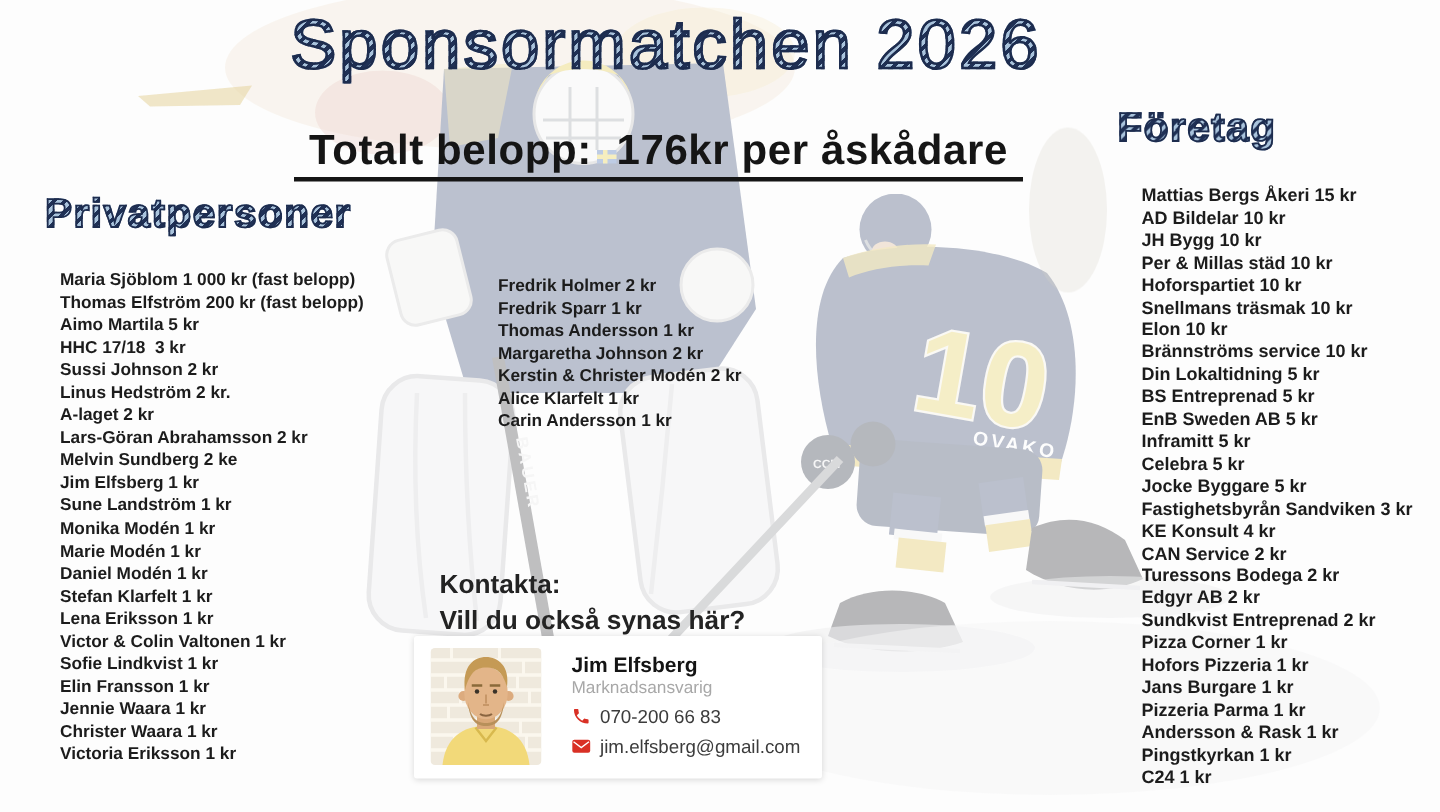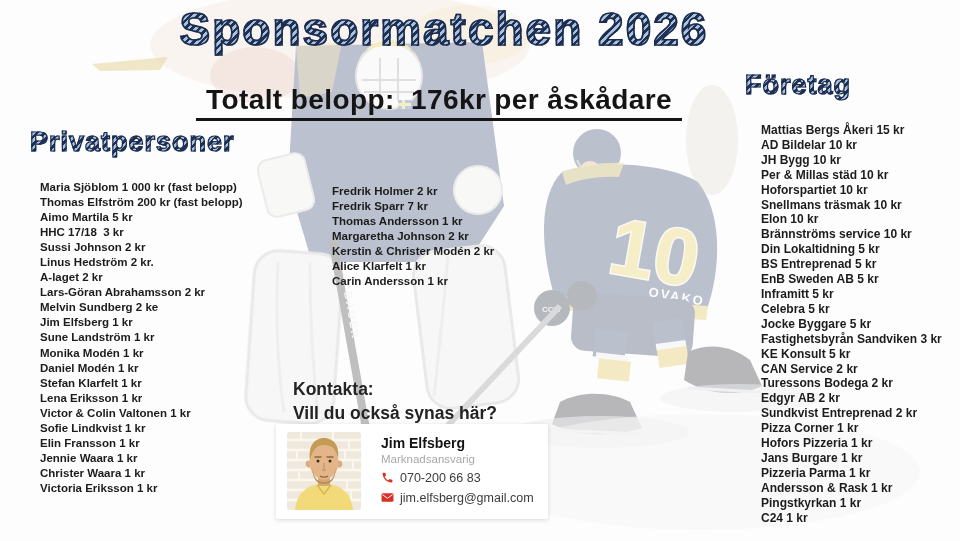--- a/index.html
+++ b/index.html
@@ -9,21 +9,21 @@
 
   
   .hatch{color:#22345a;}
   @supports ((-webkit-background-clip:text) or (background-clip:text)){
     .hatch{
       background-image:repeating-linear-gradient(135deg,#a9c3dc 0 2.6px,#203156 2.6px 5.2px);
       -webkit-background-clip:text;background-clip:text;color:transparent;
     }
   }
   .title{position:absolute;left:0;top:2px;width:888px;margin:0;text-align:center;
-         font-size:46px;font-weight:700;letter-spacing:2px;-webkit-text-stroke:1.7px #1d2c4e;}
+         font-size:46px;font-weight:400;letter-spacing:2px;-webkit-text-stroke:1.7px #1d2c4e;}
   .heading-priv{position:absolute;left:30px;top:127px;margin:0;font-size:27px;font-weight:800;
                 letter-spacing:1px;-webkit-text-stroke:1.2px #1d2c4e;}
   .heading-foretag{position:absolute;left:745px;top:70px;margin:0;font-size:27px;font-weight:800;
                 letter-spacing:1px;-webkit-text-stroke:1.2px #1d2c4e;}
 
   .subtitle-wrap{position:absolute;left:0;top:84px;width:878px;text-align:center;}
   .subtitle{display:inline-block;font-size:28px;font-weight:700;color:#151515;letter-spacing:.4px;
             border-bottom:3px solid #151515;padding:0 10px 2px;white-space:pre;}
 
   .list{position:absolute;font-weight:700;color:#1c1c1c;}
@@ -129,33 +129,34 @@
       <div class="list-line">Aimo <span class="misspelled">Martila</span> 5 kr</div>
       <div class="list-line">HHC 17/18  3 kr</div>
       <div class="list-line">Sussi Johnson 2 kr</div>
       <div class="list-line">Linus Hedström 2 kr.</div>
       <div class="list-line">A-laget 2 kr</div>
       <div class="list-line">Lars-Göran Abrahamsson 2 kr</div>
       <div class="list-line">Melvin Sundberg 2 <span class="misspelled">ke</span></div>
       <div class="list-line">Jim Elfsberg 1 kr</div>
       <div class="list-line">Sune Landström 1 kr</div>
       <div class="list-line">Monika Modén 1 kr</div>
+      <div class="list-line">Marie Modén 1 kr</div>
       <div class="list-line">Daniel Modén 1 kr</div>
       <div class="list-line">Stefan <span class="misspelled">Klarfelt</span> 1 kr</div>
       <div class="list-line">Lena Eriksson 1 kr</div>
       <div class="list-line">Victor &amp; Colin Valtonen 1 kr</div>
       <div class="list-line">Sofie Lindkvist 1 kr</div>
       <div class="list-line">Elin Fransson 1 kr</div>
       <div class="list-line">Jennie <span class="misspelled">Waara</span> 1 kr</div>
       <div class="list-line">Christer <span class="misspelled">Waara</span> 1 kr</div>
       <div class="list-line">Victoria Eriksson 1 kr</div>
     </div>
   <div class="list list-mid">
       <div class="list-line">Fredrik Holmer 2 kr</div>
-      <div class="list-line">Fredrik Sparr 7 kr</div>
+      <div class="list-line">Fredrik Sparr 1 kr</div>
       <div class="list-line">Thomas Andersson 1 kr</div>
       <div class="list-line">Margaretha Johnson 2 kr</div>
       <div class="list-line">Kerstin &amp; Christer Modén 2 kr</div>
       <div class="list-line">Alice <span class="misspelled">Klarfelt</span> 1 kr</div>
       <div class="list-line">Carin Andersson 1 kr</div>
     </div>
 
   <h2 class="hatch heading-foretag">Företag</h2>
   <div class="list list-foretag">
       <div class="list-line">Mattias Bergs Åkeri 15 kr</div>
@@ -166,21 +167,21 @@
       <div class="list-line">Snellmans träsmak 10 kr</div>
       <div class="list-line">Elon 10 kr</div>
       <div class="list-line">Brännströms service 10 kr</div>
       <div class="list-line">Din Lokaltidning 5 kr</div>
       <div class="list-line">BS Entreprenad 5 kr</div>
       <div class="list-line"><span class="misspelled">EnB</span> Sweden AB 5 kr</div>
       <div class="list-line"><span class="misspelled">Inframitt</span> 5 kr</div>
       <div class="list-line">Celebra 5 kr</div>
       <div class="list-line">Jocke Byggare 5 kr</div>
       <div class="list-line">Fastighetsbyrån Sandviken 3 kr</div>
-      <div class="list-line">KE Konsult 5 kr</div>
+      <div class="list-line">KE Konsult 4 kr</div>
       <div class="list-line">CAN Service 2 kr</div>
       <div class="list-line">Turessons Bodega 2 kr</div>
       <div class="list-line"><span class="misspelled">Edgyr</span> AB 2 kr</div>
       <div class="list-line">Sundkvist Entreprenad 2 kr</div>
       <div class="list-line">Pizza Corner 1 kr</div>
       <div class="list-line">Hofors Pizzeria 1 kr</div>
       <div class="list-line">Jans Burgare 1 kr</div>
       <div class="list-line">Pizzeria Parma 1 kr</div>
       <div class="list-line">Andersson &amp; Rask 1 kr</div>
       <div class="list-line">Pingstkyrkan 1 kr</div>

